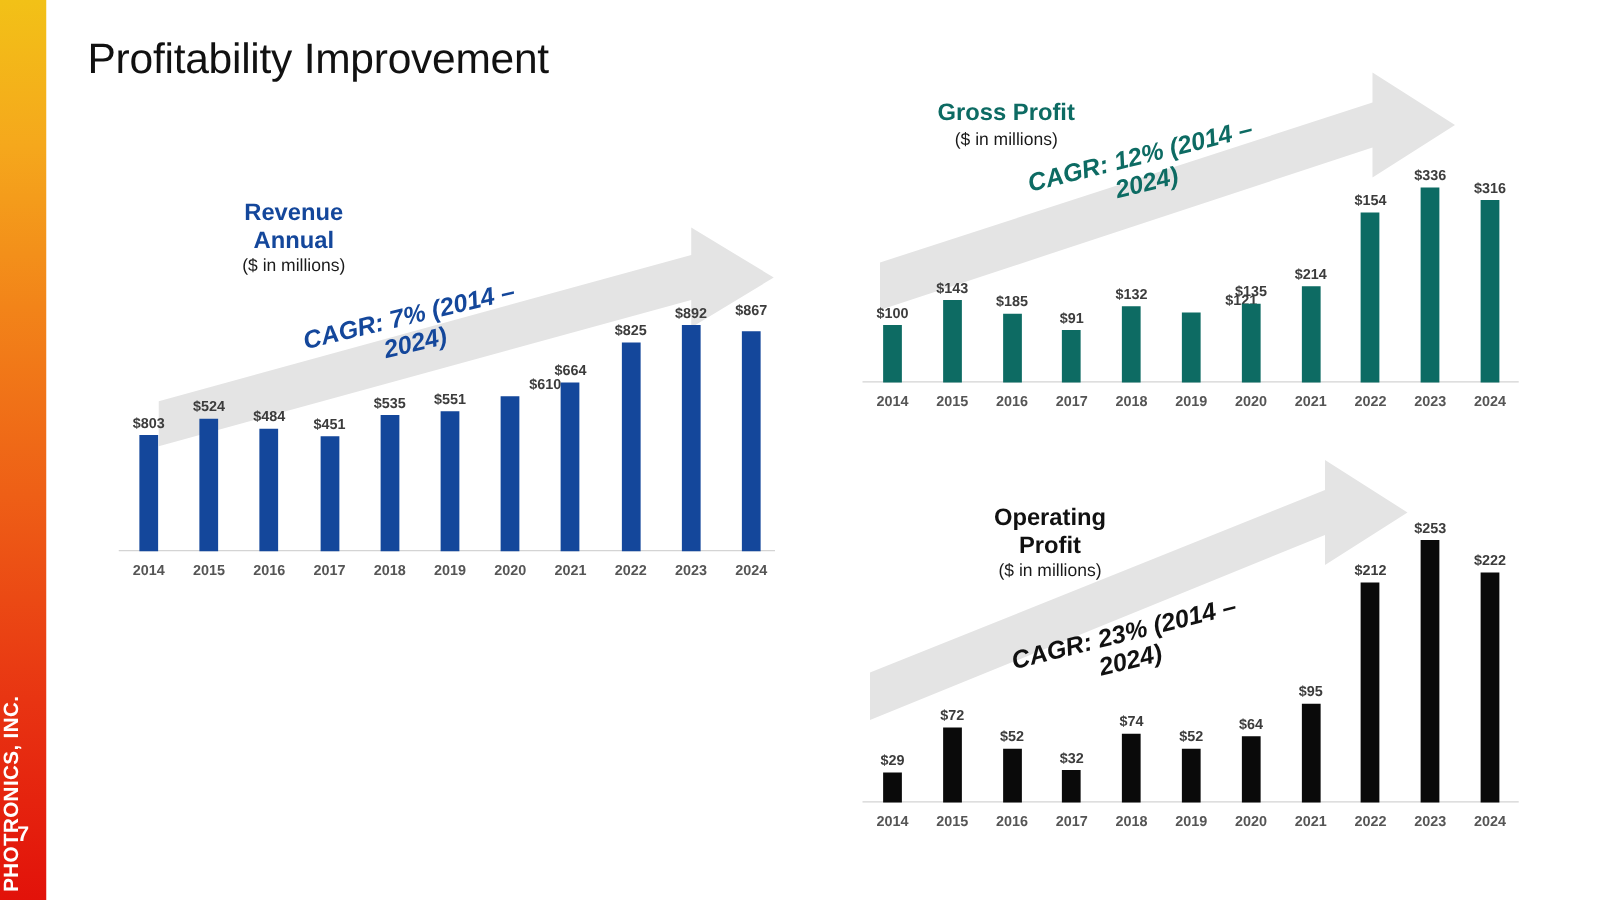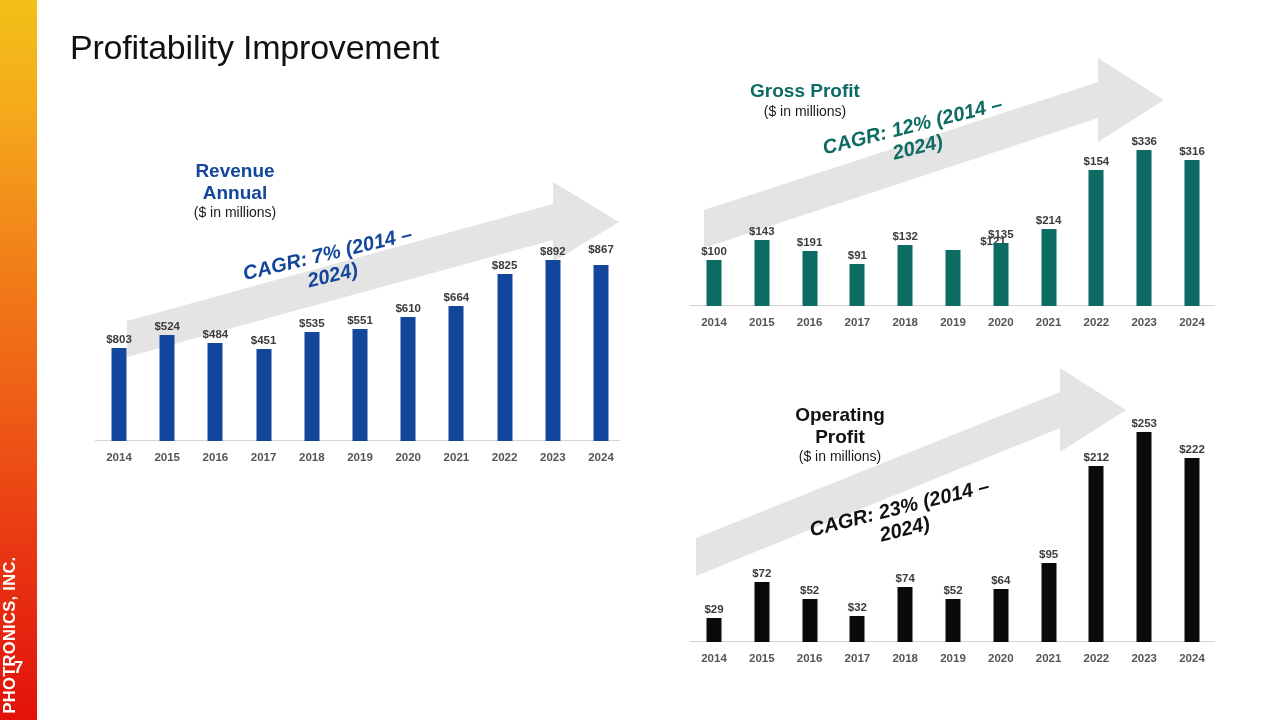--- a/index.html
+++ b/index.html
@@ -216,21 +216,21 @@
         <div class="bar-value" style="bottom: 112px;">$535</div>
       </div>
       <div class="cat-label" style="left: 216.8px; bottom: 6px;">2018</div>
       <div class="bar-slot" style="left: 241px; width: 48px; bottom: 28px; height: 146px;">
         <div class="bar" style="height: 112px;"></div>
         <div class="bar-value" style="bottom: 115px;">$551</div>
       </div>
       <div class="cat-label" style="left: 265px; bottom: 6px;">2019</div>
       <div class="bar-slot" style="left: 289.2px; width: 48px; bottom: 28px; height: 158px;">
         <div class="bar" style="height: 124px;"></div>
-        <div class="bar-value" style="bottom: 127px;">$610</div>
+        <div class="bar-value" style="bottom: 127px; margin-left: 28px;">$610</div>
       </div>
       <div class="cat-label" style="left: 313.2px; bottom: 6px;">2020</div>
       <div class="bar-slot" style="left: 337.4px; width: 48px; bottom: 28px; height: 169px;">
         <div class="bar" style="height: 135px;"></div>
         <div class="bar-value" style="bottom: 138px;">$664</div>
       </div>
       <div class="cat-label" style="left: 361.4px; bottom: 6px;">2021</div>
       <div class="bar-slot" style="left: 385.6px; width: 48px; bottom: 28px; height: 201px;">
         <div class="bar" style="height: 167px;"></div>
         <div class="bar-value" style="bottom: 170px;">$825</div>
@@ -267,21 +267,21 @@
         <div class="bar-value" style="bottom: 49px;">$100</div>
       </div>
       <div class="cat-label" style="left: 24px; bottom: 6px;">2014</div>
       <div class="bar-slot" style="left: 47.8px; width: 48px; bottom: 28px; height: 100px;">
         <div class="bar" style="height: 66px;"></div>
         <div class="bar-value" style="bottom: 69px;">$143</div>
       </div>
       <div class="cat-label" style="left: 71.8px; bottom: 6px;">2015</div>
       <div class="bar-slot" style="left: 95.6px; width: 48px; bottom: 28px; height: 89px;">
         <div class="bar" style="height: 55px;"></div>
-        <div class="bar-value" style="bottom: 58px;">$191</div>
+        <div class="bar-value" style="bottom: 58px;">$185</div>
       </div>
       <div class="cat-label" style="left: 119.6px; bottom: 6px;">2016</div>
       <div class="bar-slot" style="left: 143.4px; width: 48px; bottom: 28px; height: 76px;">
         <div class="bar" style="height: 42px;"></div>
         <div class="bar-value" style="bottom: 45px;">$91</div>
       </div>
       <div class="cat-label" style="left: 167.4px; bottom: 6px;">2017</div>
       <div class="bar-slot" style="left: 191.2px; width: 48px; bottom: 28px; height: 95px;">
         <div class="bar" style="height: 61px;"></div>
         <div class="bar-value" style="bottom: 64px;">$132</div>

